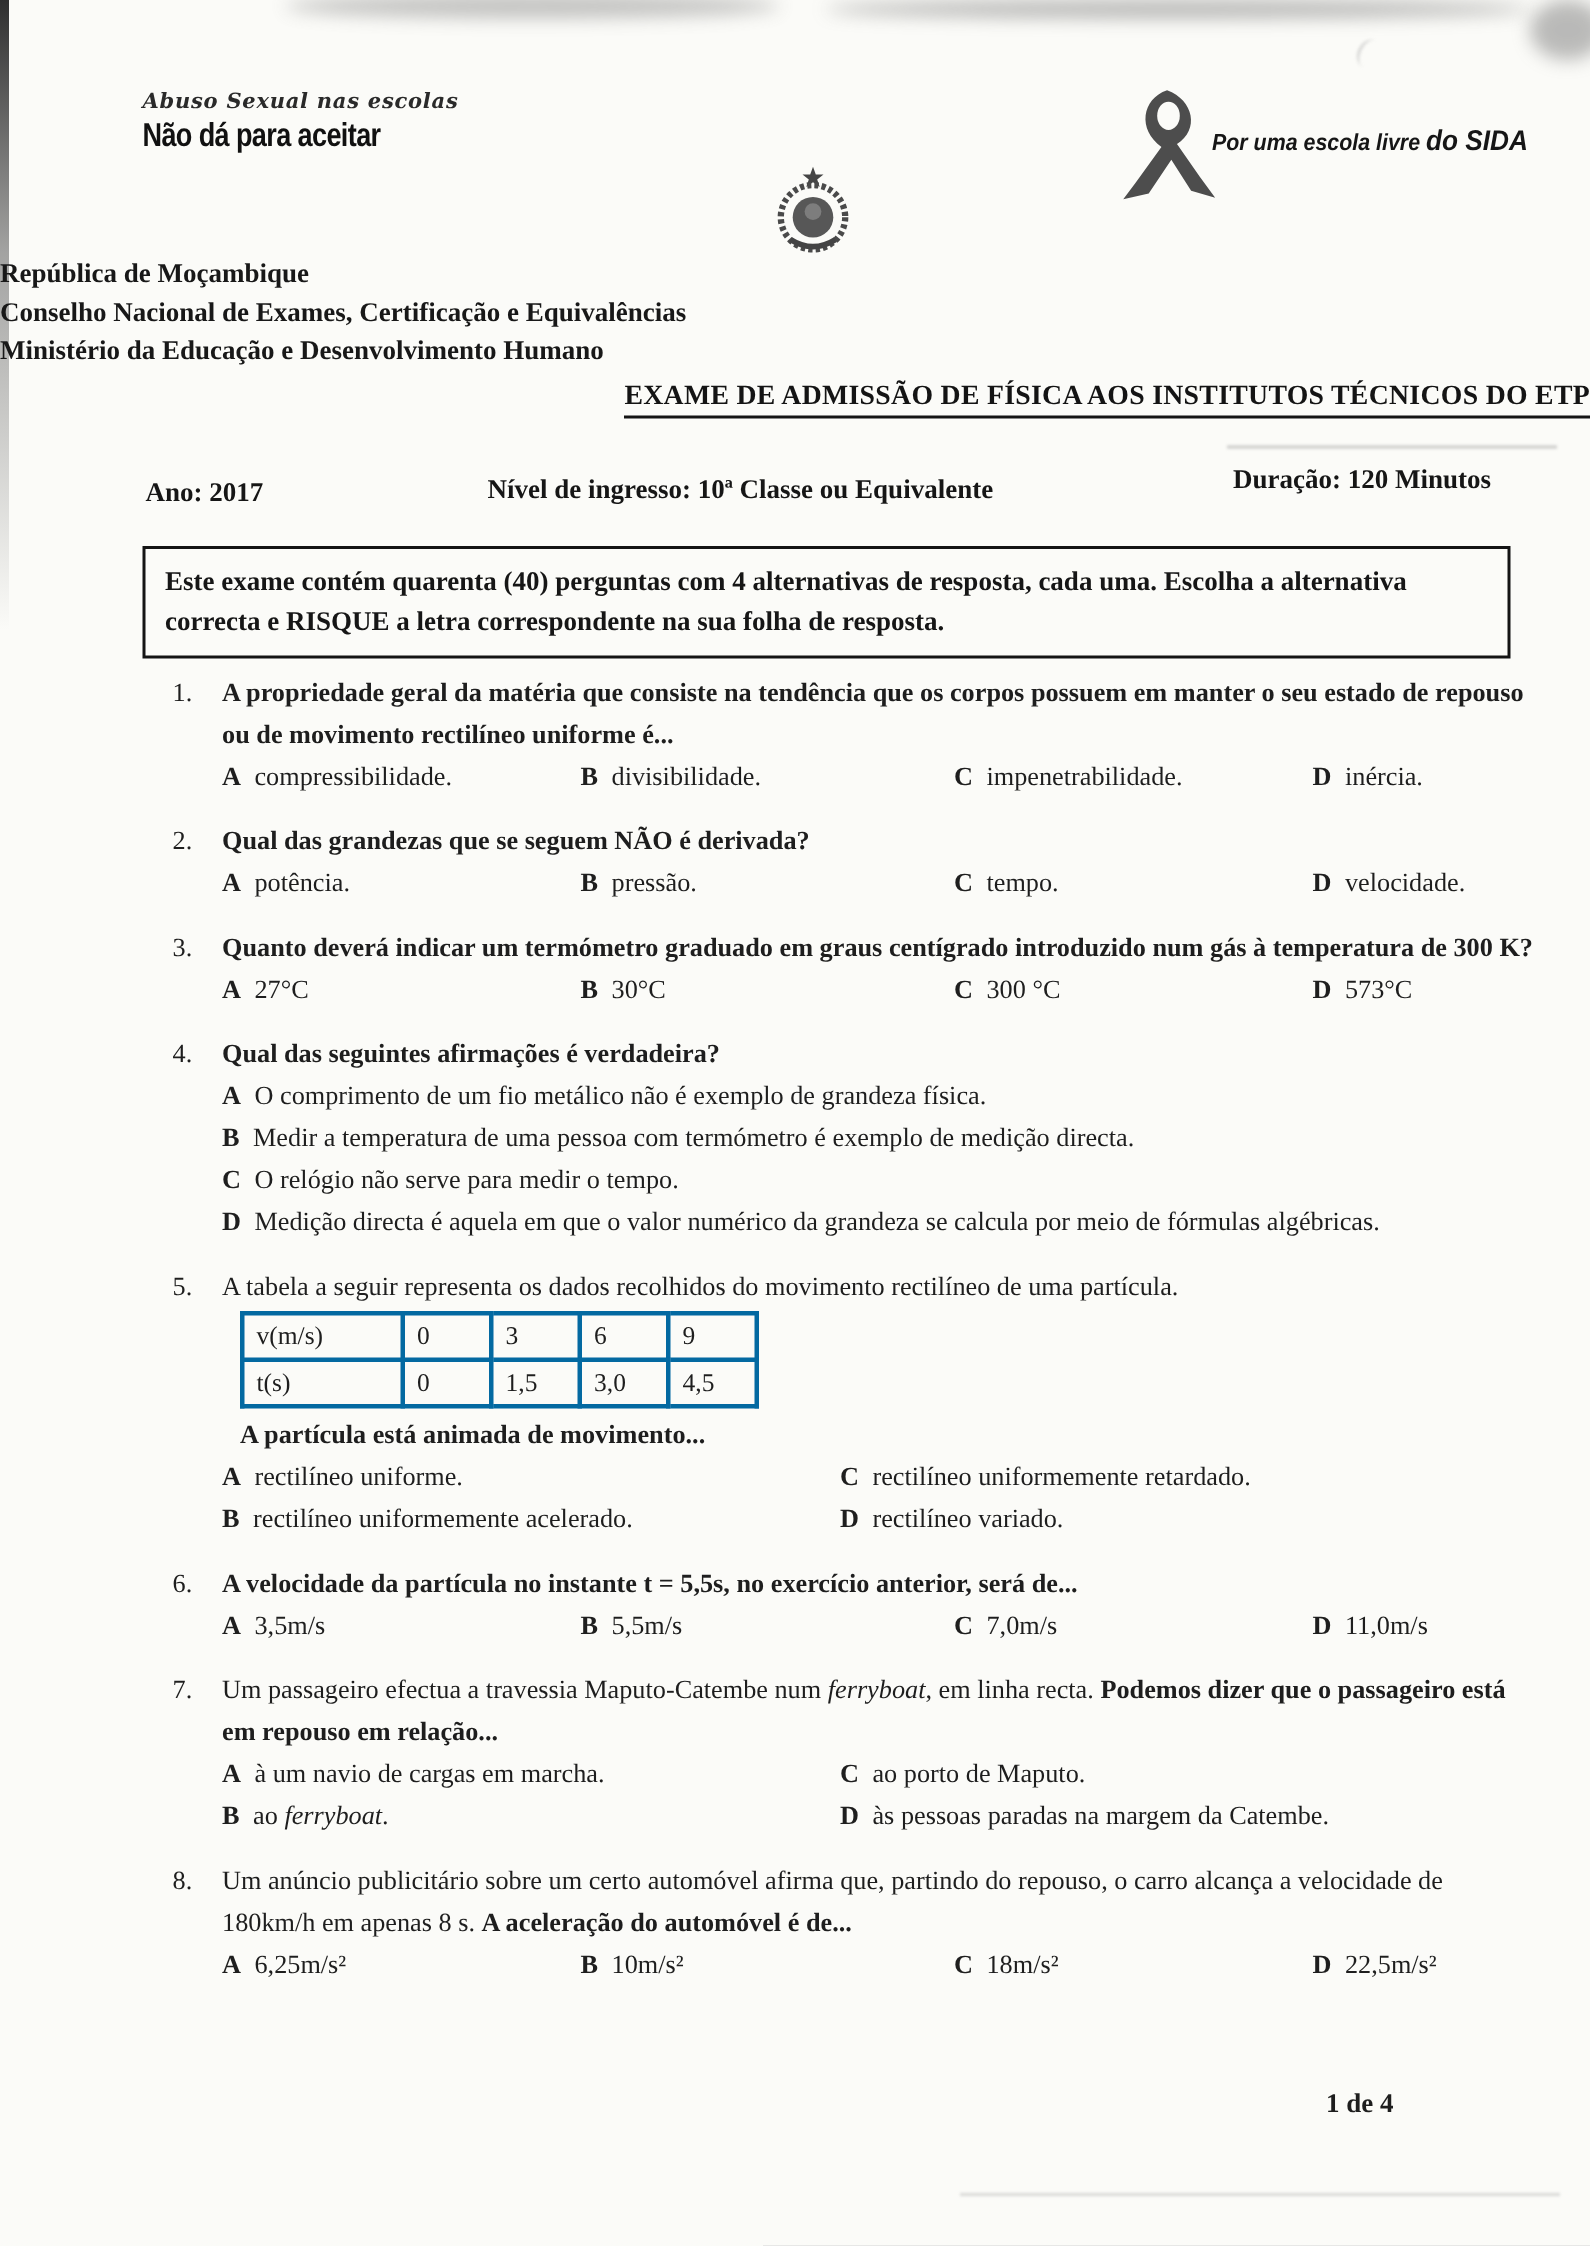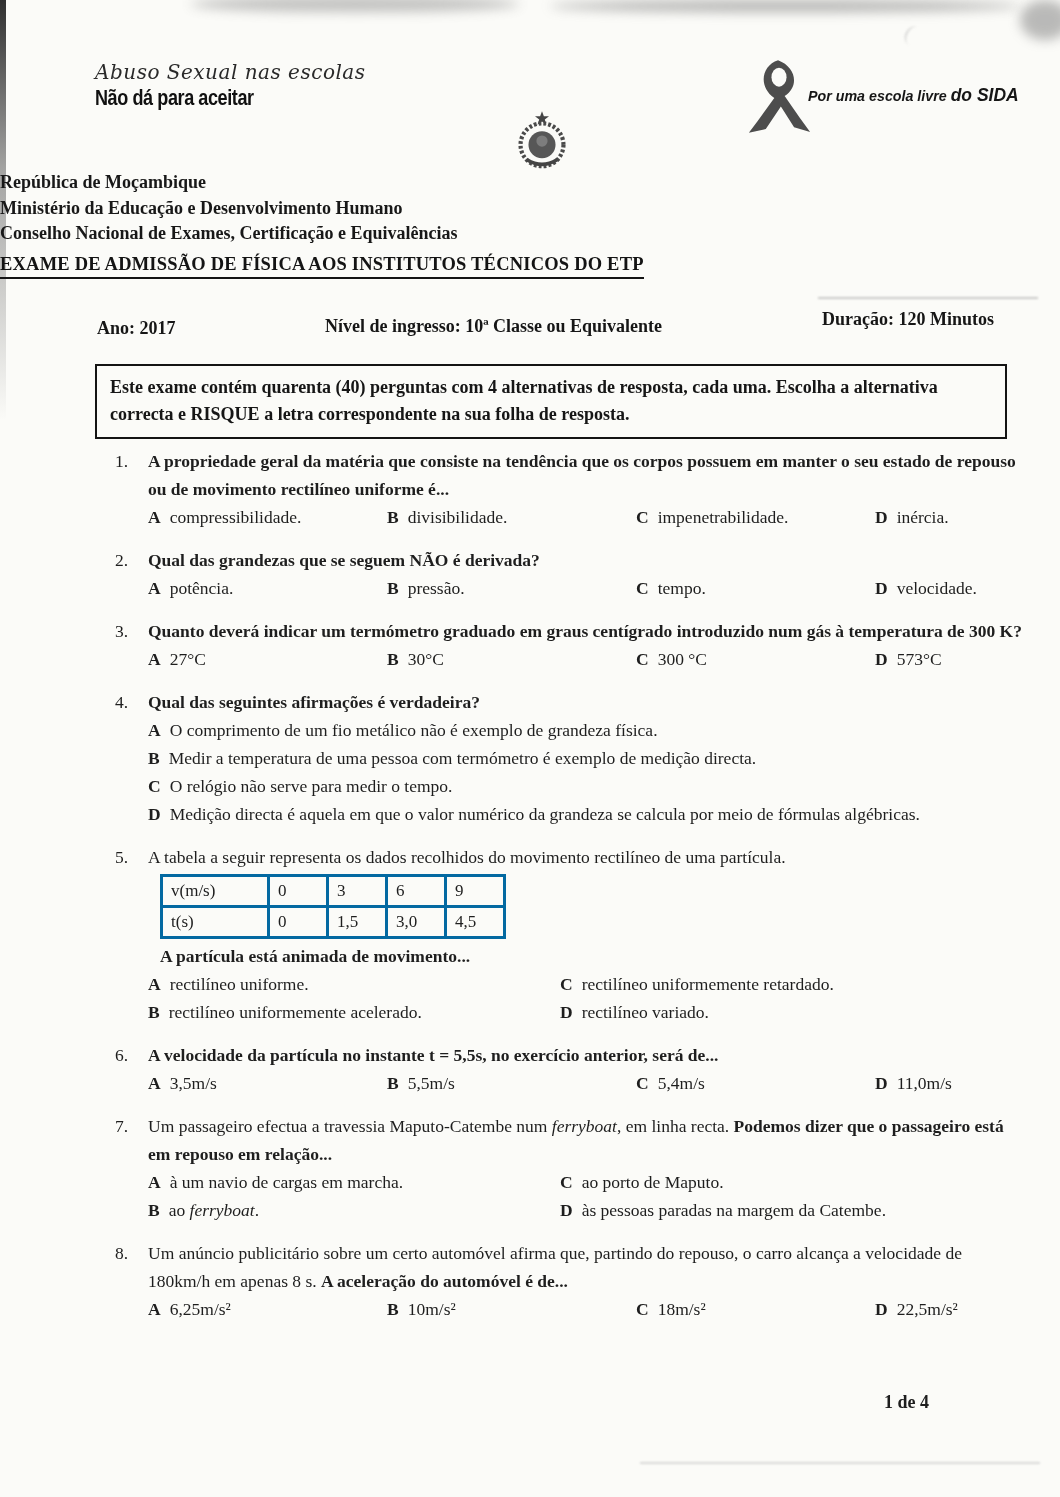--- a/index.html
+++ b/index.html
@@ -16,33 +16,33 @@
   .s1{left:190px;top:-4px;width:330px;height:16px;}
   .s2{left:550px;top:0px;width:470px;height:12px;opacity:.55;}
   .s3{left:1020px;top:0px;width:50px;height:40px;opacity:.5;}
   .ghostline{position:absolute;background:#9a9a9a;filter:blur(1px);opacity:.5;}
   .g1{left:818px;top:297px;width:220px;height:2px;}
   .g2{left:640px;top:1462px;width:400px;height:2px;opacity:.35;}
   .g3{left:905px;top:26px;width:14px;height:20px;border-radius:50%;background:transparent;border-left:2px solid #b5b5b5;transform:rotate(25deg);filter:blur(1px);}
 
   
   .campaign{position:absolute;left:95px;top:60px;}
-  .campaign-script{font-family:"DejaVu Serif",serif;font-style:italic;font-size:20px;color:#2a2a2a;letter-spacing:.5px;}
+  .campaign-script{font-family:"DejaVu Serif",serif;font-style:italic;font-size:14px;color:#2a2a2a;letter-spacing:.5px;font-weight:bold;}
   .campaign-bold{font-family:"Liberation Sans",sans-serif;font-weight:bold;font-size:22px;color:#111;
     transform:scaleX(.82);transform-origin:left;letter-spacing:-0.5px;margin-top:1px;}
   .ribbon{position:absolute;left:746px;top:56px;width:66px;height:82px;}
   .slogan{position:absolute;left:808px;top:84px;font-family:"Liberation Sans",sans-serif;
     font-style:italic;font-weight:bold;font-size:15.5px;color:#161616;transform:scaleX(.92);transform-origin:left;white-space:nowrap;}
   .slogan .big{font-size:19px;}
 
   .emblem{position:absolute;left:514px;top:110px;width:56px;height:64px;}
 
   .gov{position:absolute;top:170px;left:0;width:100%;text-align:left;
     font-weight:bold;font-size:18px;line-height:25.5px;color:#181818;}
-  .exam-title{position:absolute;top:254px;left:0;width:100%;text-align:left;}
+  .exam-title{position:absolute;top:254px;left:0;width:100%;text-align:right;}
   .exam-title span{display:inline-block;font-weight:bold;font-size:18.5px;letter-spacing:.2px;
     border-bottom:2.5px solid #141414;padding-bottom:2px;color:#141414;}
 
   .meta{position:absolute;font-weight:bold;font-size:18px;color:#161616;white-space:nowrap;text-align:right;}
   .m-year{left:97px;top:318px;}
   .m-level{left:325px;top:316px;}
   .m-duration{left:822px;top:309px;}
 
   .instruction-box{position:absolute;left:95px;top:364px;width:882px;
     border:2.5px solid #141414;padding:8px 13px 9px;
@@ -94,22 +94,22 @@
   <svg class="emblem" viewBox="0 0 60 66">
     <polygon points="30,0 32,5.5 37.5,5.5 33,9 34.8,14.5 30,11 25.2,14.5 27,9 22.5,5.5 28,5.5" fill="#454545"></polygon>
     <circle cx="30" cy="36" r="23" fill="none" stroke="#4a4a4a" stroke-width="4.5" stroke-dasharray="3 2.2"></circle>
     <circle cx="30" cy="36" r="14.5" fill="#575757"></circle>
     <circle cx="30" cy="32" r="6" fill="#7d7d7d"></circle>
     <path d="M14 52 Q30 62 46 52" stroke="#444" stroke-width="4" fill="none"></path>
   </svg>
 
   <div class="gov">
     <div>República de Moçambique</div>
+    <div>Conselho Nacional de Exames, Certificação e Equivalências</div>
     <div>Ministério da Educação e Desenvolvimento Humano</div>
-    <div>Conselho Nacional de Exames, Certificação e Equivalências</div>
   </div>
 
   <div class="exam-title">
     <span>EXAME DE ADMISSÃO DE FÍSICA AOS INSTITUTOS TÉCNICOS DO ETP</span>
   </div>
 
   <div class="meta m-year">Ano: 2017</div>
   <div class="meta m-level">Nível de ingresso: 10ª Classe ou Equivalente</div>
   <div class="meta m-duration">Duração: 120 Minutos</div>
 
@@ -190,21 +190,21 @@
         <span class="opt"><span class="letter">D</span><span>rectilíneo variado.</span></span>
       </div>
     </div>
 
     <div class="q">
       <span class="q-num">6.</span>
       <div class="q-head"><span class="b">A velocidade da partícula no instante t = 5,5s, no exercício anterior, será de...</span></div>
       <div class="opts4">
         <span class="opt"><span class="letter">A</span><span>3,5m/s</span></span>
         <span class="opt"><span class="letter">B</span><span>5,5m/s</span></span>
-        <span class="opt"><span class="letter">C</span><span>5,4m/s</span></span>
+        <span class="opt"><span class="letter">C</span><span>7,0m/s</span></span>
         <span class="opt"><span class="letter">D</span><span>11,0m/s</span></span>
       </div>
     </div>
 
     <div class="q">
       <span class="q-num">7.</span>
       <div class="q-head">
         <span>Um passageiro efectua a travessia Maputo-Catembe num </span><i>ferryboat</i><span>, em linha recta. </span><span class="b">Podemos dizer que o passageiro está em repouso em relação...</span>
       </div>
       <div class="opts2">

